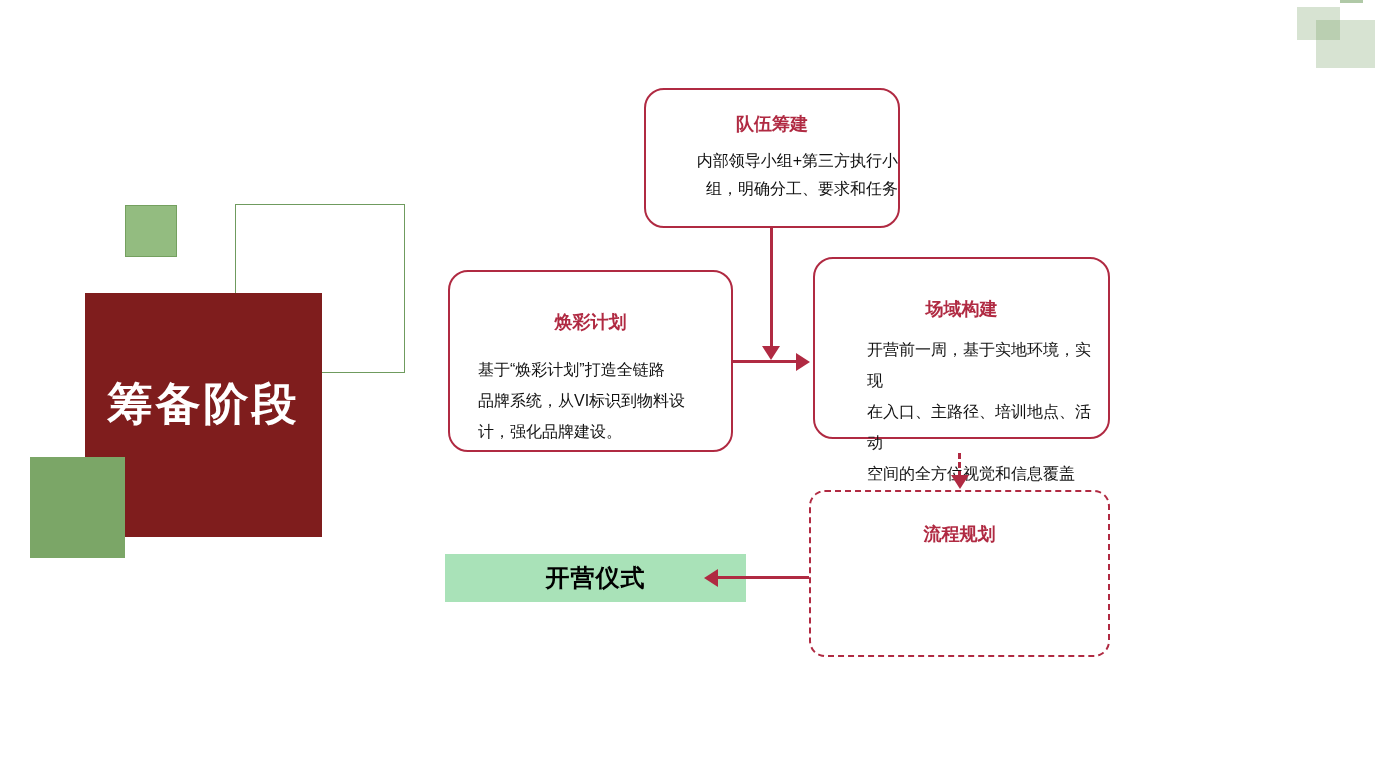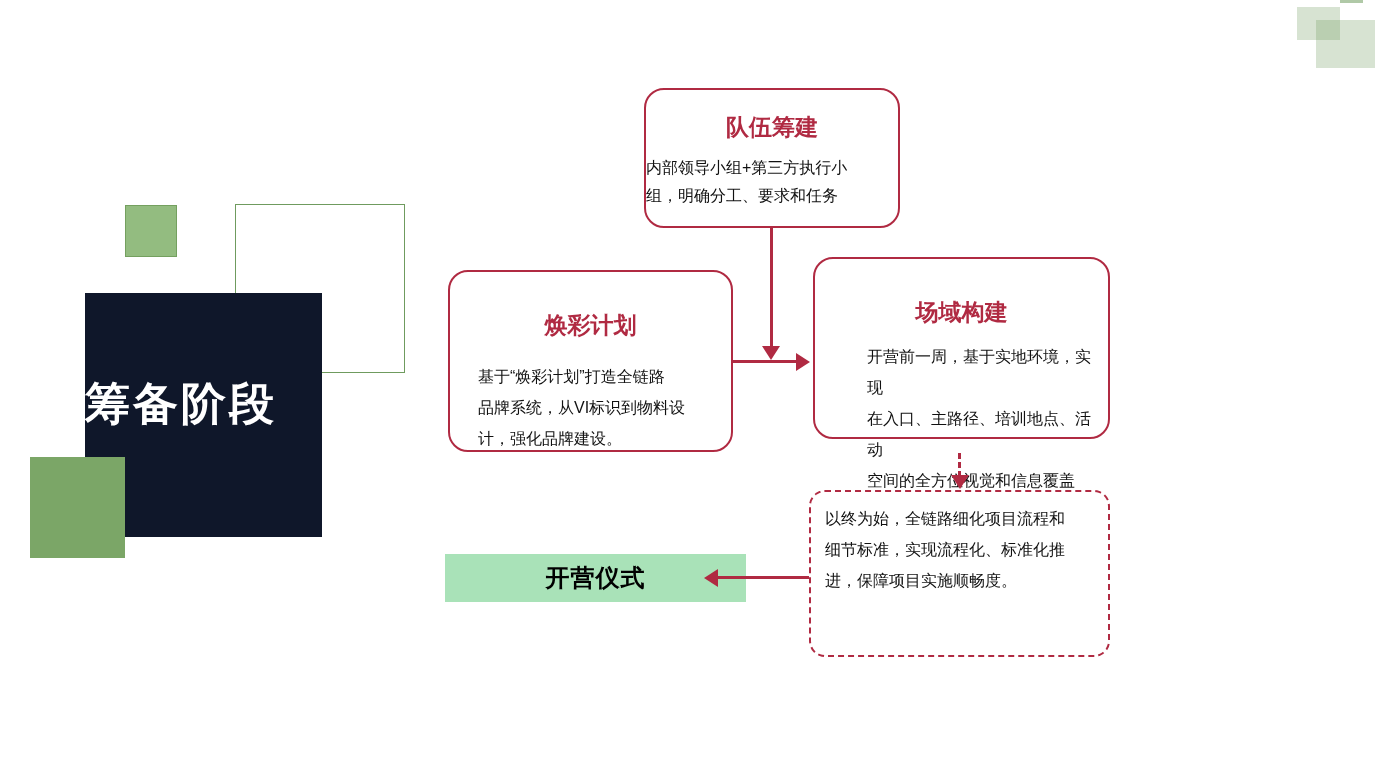--- a/index.html
+++ b/index.html
@@ -3,35 +3,35 @@
 <meta charset="utf-8">
 <style>
   html,body{margin:0;padding:0;background:#ffffff;}
   #canvas{
     position:relative;width:1375px;height:768px;overflow:hidden;background:#ffffff;
     font-family:"Liberation Sans", sans-serif;
   }
   
   .sq{position:absolute;}
   #outline-square{left:235px;top:204px;width:168px;height:167px;border:1.5px solid #6f9b5e;background:#ffffff;z-index:1;}
-  #stage-square{left:85px;top:293px;width:237px;height:244px;background:#0f172a;z-index:2;display:flex;align-items:center;justify-content:flex-start;}
+  #stage-square{left:85px;top:293px;width:237px;height:244px;background:#7f1d1d;z-index:2;display:flex;align-items:center;justify-content:center;}
   #stage-title{color:#ffffff;font-size:45px;font-weight:bold;letter-spacing:3px;margin-top:-22px;}
   #small-top-square{left:125px;top:205px;width:50px;height:50px;background:#93bc80;border:1px solid #74a05f;z-index:3;}
   #small-bottom-square{left:30px;top:457px;width:95px;height:101px;background:#7ba667;z-index:3;}
   
   #tr-square-a{left:1297px;top:7px;width:43px;height:33px;background:rgba(111,156,94,0.28);}
   #tr-square-b{left:1316px;top:20px;width:59px;height:48px;background:rgba(111,156,94,0.28);}
   #tr-strip{left:1340px;top:0px;width:23px;height:3px;background:rgba(111,156,94,0.55);}
   
   .box{position:absolute;background:#ffffff;border:2px solid #b02a42;border-radius:20px;box-sizing:border-box;z-index:4;}
-  .box-title{color:#b02a42;font-size:23px;font-weight:bold;text-align:center;}
+  .box-title{color:#b02a42;font-size:18px;font-weight:bold;text-align:center;}
   .box-body{color:#111111;font-size:16px;line-height:31px;white-space:pre-line;}
   #box-team{left:644px;top:88px;width:256px;height:140px;}
   #box-team .box-title{margin-top:22px;}
-  #box-team .box-body{margin-top:11px;text-align:left;line-height:28px;}
+  #box-team .box-body{margin-top:11px;text-align:right;line-height:28px;}
   #box-brand{left:448px;top:270px;width:285px;height:182px;}
   #box-brand .box-title{margin-top:38px;}
   #box-brand .box-body{margin-top:20px;padding:0 28px;}
   #box-venue{left:813px;top:257px;width:297px;height:182px;}
   #box-venue .box-title{margin-top:38px;}
   #box-venue .box-body{margin-top:13px;padding:0 12px;margin-left:40px;}
   #box-process{left:809px;top:490px;width:301px;height:167px;border-style:dashed;border-radius:16px;}
   #box-process .box-title{margin-top:30px;}
   #box-process .box-body{margin-top:11px;padding:0 14px;}
   
@@ -80,23 +80,21 @@
   </div>
 
   <div class="box" id="box-venue">
     <div class="box-title">场域构建</div>
     <div class="box-body">开营前一周，基于实地环境，实现
 在入口、主路径、培训地点、活动
 空间的全方位视觉和信息覆盖</div>
   </div>
 
   <div class="box" id="box-process">
-    <div class="box-body">以终为始，全链路细化项目流程和
-细节标准，实现流程化、标准化推
-进，保障项目实施顺畅度。</div>
+    <div class="box-title">流程规划</div>
   </div>
 
   <div id="ceremony-box">
     <div id="ceremony-label">开营仪式</div>
   </div>
 
   <div class="arrow-line" id="arrow-team-line"></div>
   <div class="arrow-head" id="arrow-team-head"></div>
 
   <div class="arrow-line" id="arrow-brand-line"></div>

